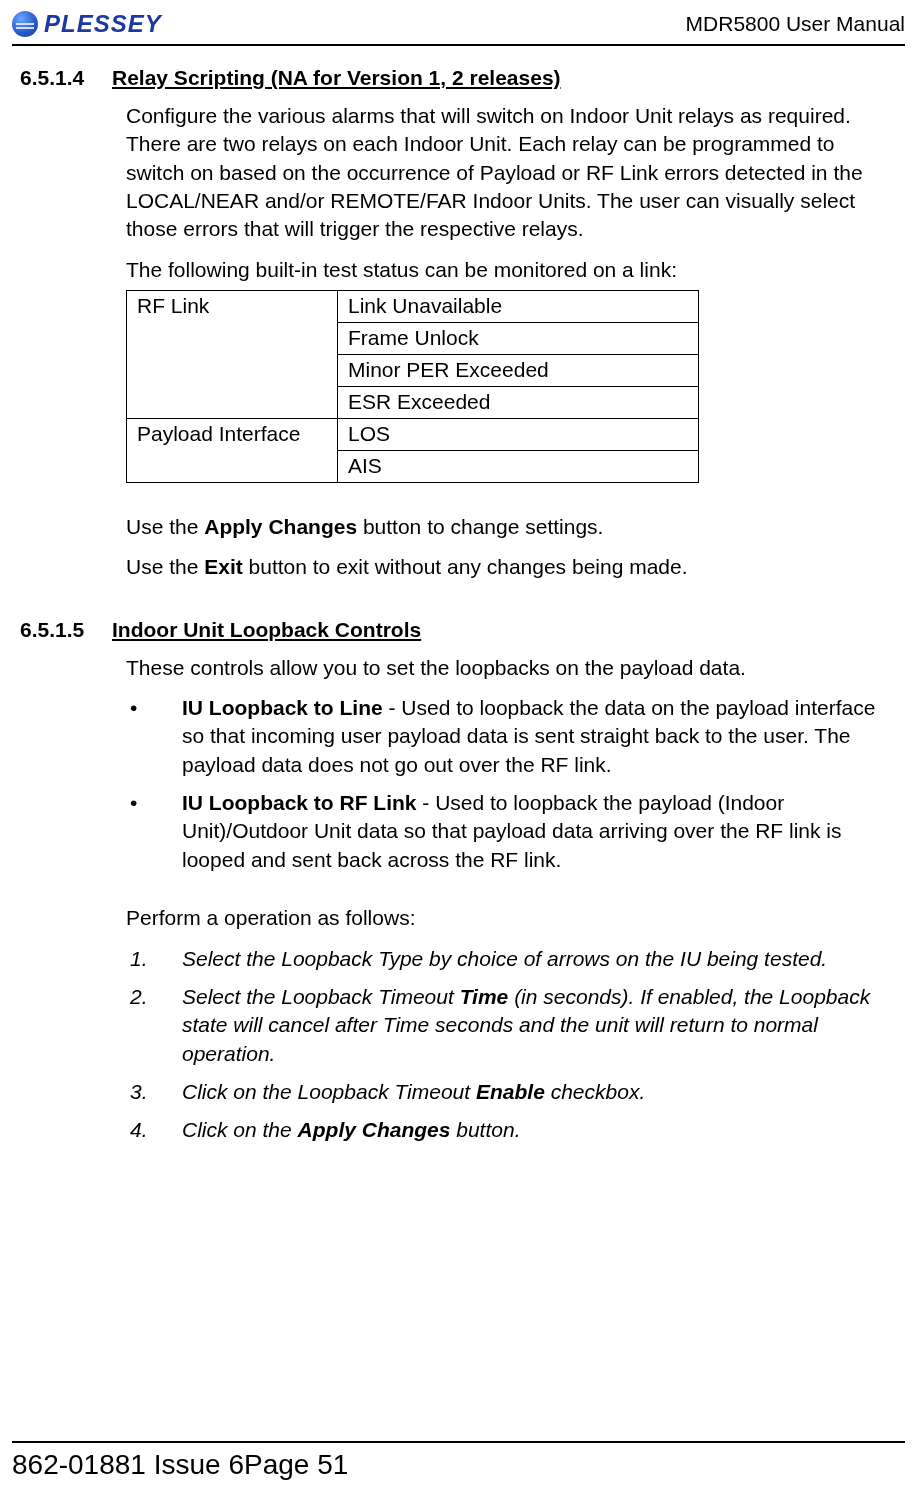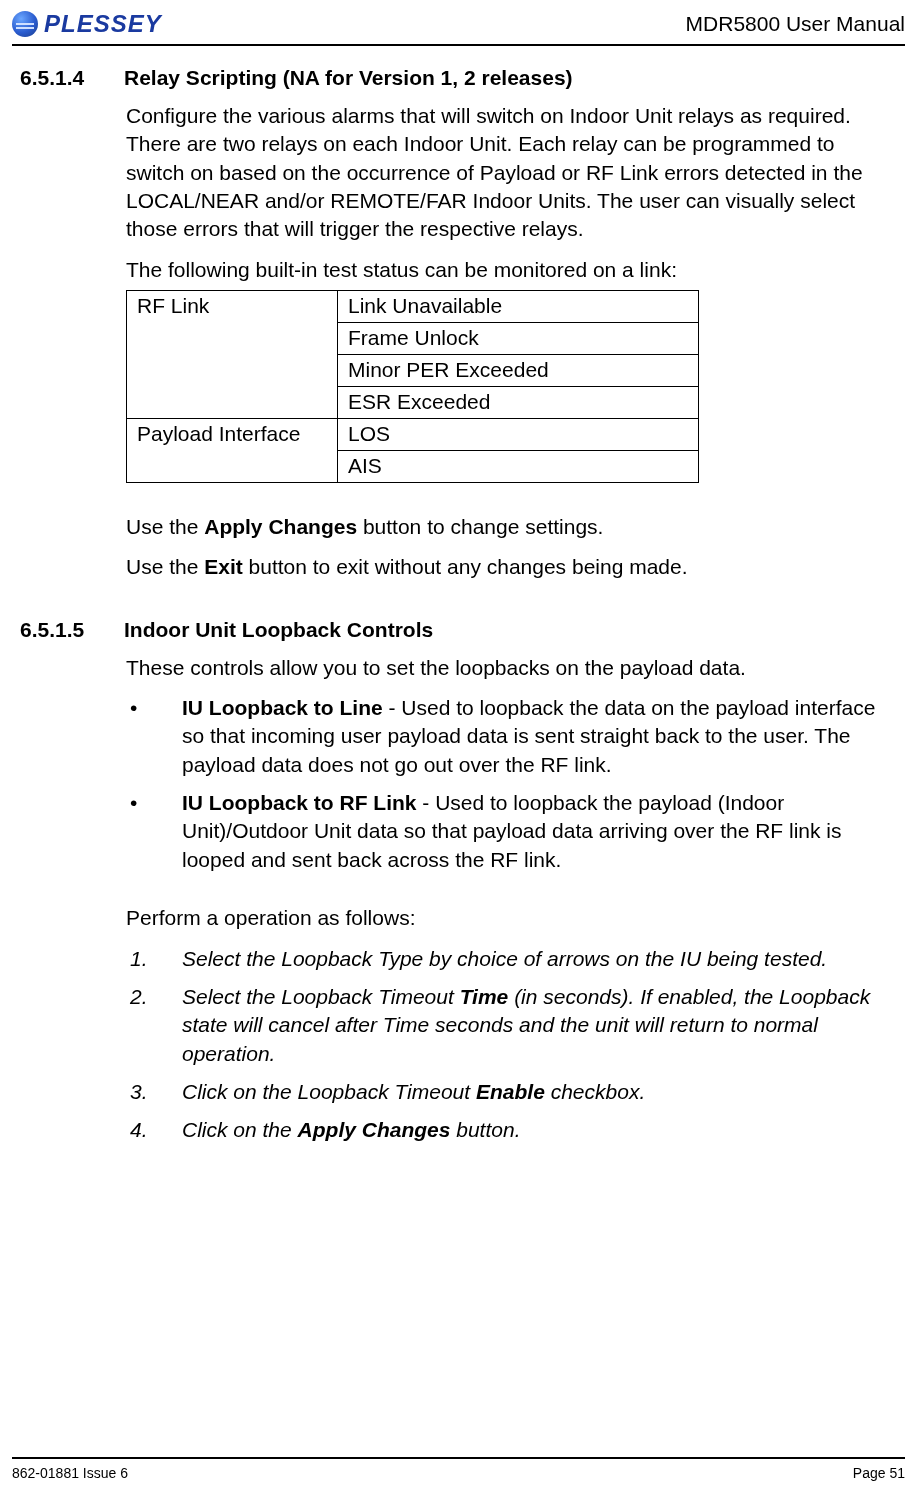--- a/index.html
+++ b/index.html
@@ -60,29 +60,30 @@
   .rule {
     border: 0;
     border-top: 2px solid #000;
     margin: 4px 0 20px 0;
   }
   .content {
     padding: 0 8px;
   }
   .sec-row {
     display: flex;
-    gap: 32px;
+    gap: 20px;
     margin-bottom: 12px;
   }
   .sec-num {
     flex: 0 0 72px;
     font-weight: bold;
   }
   .sec-title {
     font-weight: bold;
+    text-decoration: underline;
   }
   .body-indent {
     margin-left: 106px;
     margin-right: 10px;
   }
   p { margin: 0 0 12px 0; line-height: 1.35; }
   .tight { margin-bottom: 6px; }
   table.status {
     border-collapse: collapse;
     margin: 4px 0 30px 0;
@@ -140,22 +141,21 @@
     top: 0;
   }
   .footer {
     position: absolute;
     left: 12px; right: 12px;
     bottom: 14px;
   }
   .footer .rule { margin: 0 0 6px 0; }
   .footer-row {
     display: flex;
-    justify-content: space-between;
-    font-size: 14px;
+    font-size: 28px;
     padding: 0 0 0 0;
   }
 </style>
 </head>
 <body>
 
 <div class="page">
   <div class="header-row">
     <div class="logo-wrap">
       <span class="logo-circle"></span>

